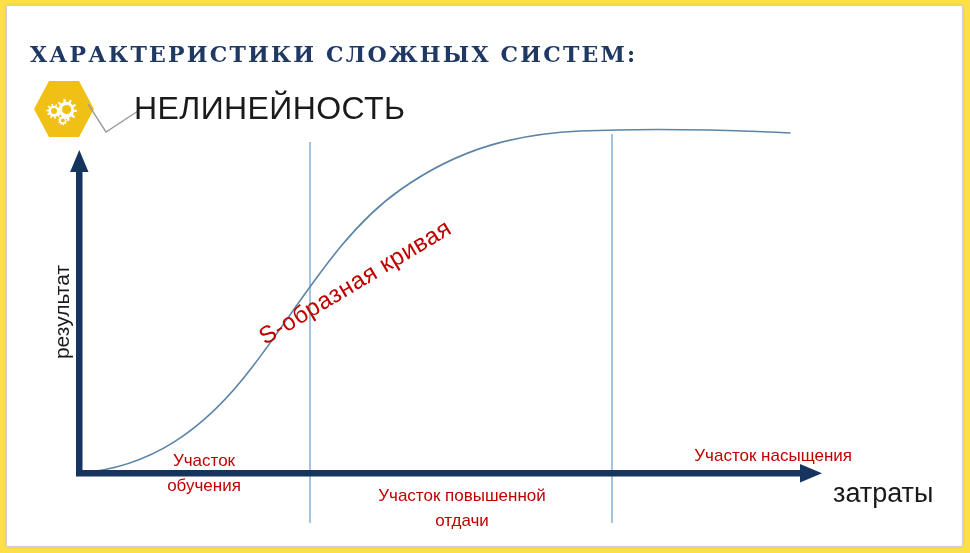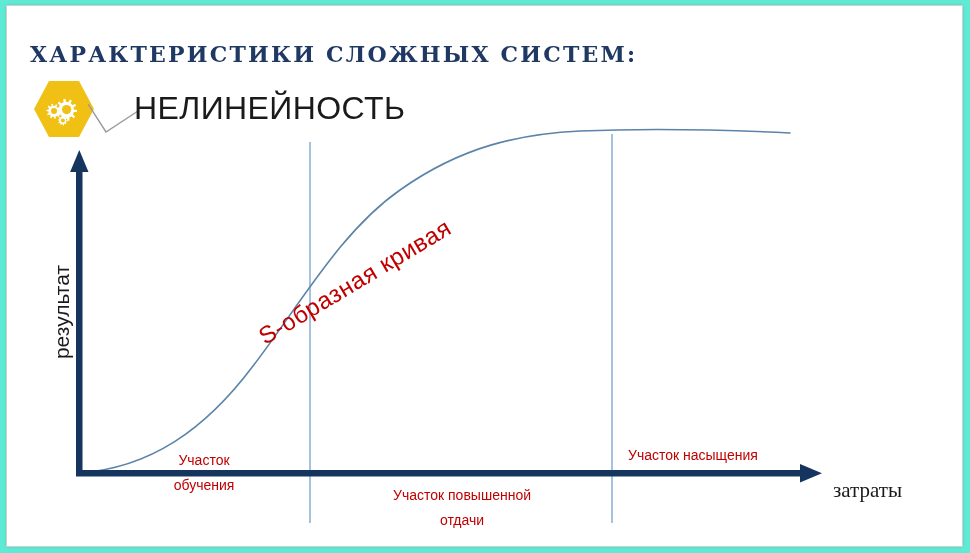--- a/index.html
+++ b/index.html
@@ -11,21 +11,21 @@
     width: 970px;
     height: 553px;
     font-family: "Liberation Sans", sans-serif;
     overflow: hidden;
   }
 
   #slide {
     position: relative;
     width: 970px;
     height: 553px;
-    background: #5eead4;
+    background: #fde047;
     box-sizing: border-box;
   }
 
   
   .page-frame {
     position: absolute;
     left: 6px;
     top: 5px;
     width: 957px;
     height: 542px;
@@ -98,39 +98,39 @@
     transform-origin: center center;
     font-family: "Liberation Sans", sans-serif;
     font-size: 21px;
     color: #1a1a1a;
     white-space: nowrap;
   }
   .axis-label-x {
     position: absolute;
     left: 833px;
     top: 478px;
-    font-family: Liberation Serif, serif;
-    font-size: 21px;
+    font-family: Liberation Sans, sans-serif;
+    font-size: 27px;
     color: #1a1a1a;
     white-space: nowrap;
   }
 
   
   .zone-label {
     position: absolute;
     color: #C00000;
     font-family: "Liberation Sans", sans-serif;
-    font-size: 14px;
+    font-size: 17px;
     line-height: 25px;
     text-align: center;
     white-space: pre-line;
   }
   .zone-1 { left: 104px; top: 448px; width: 200px; }
   .zone-2 { left: 322px; top: 448px; width: 280px; margin-top: 35px; }
-  .zone-3 { left: 612px; top: 443px; width: 240px; text-align: left; padding-left: 16px; box-sizing: border-box;}
+  .zone-3 { left: 612px; top: 443px; width: 240px; text-align: right; padding-left: 16px; box-sizing: border-box;}
 
   
   .curve-note {
     position: absolute;
     left: 237px;
     top: 268px;
     width: 236px;
     text-align: center;
     color: #C00000;
     font-family: "Liberation Sans", sans-serif;

